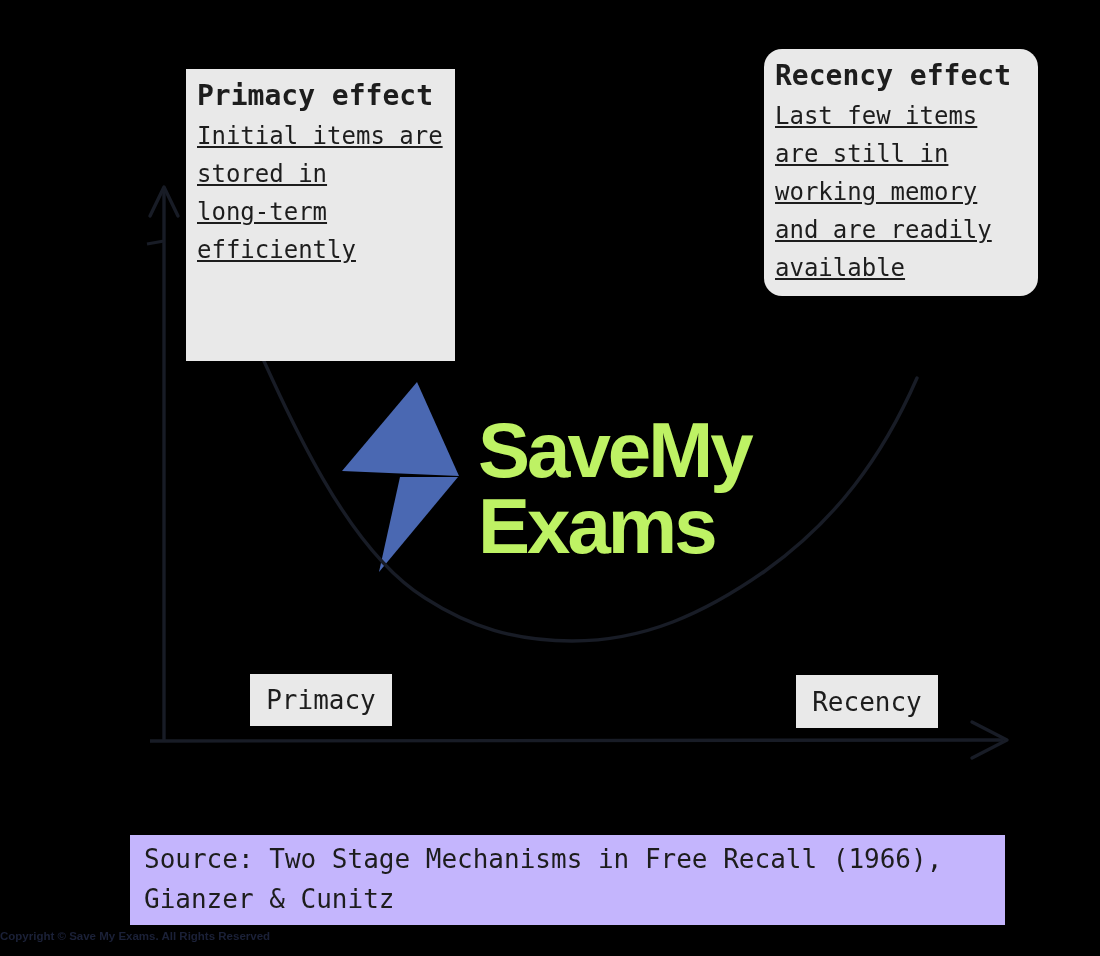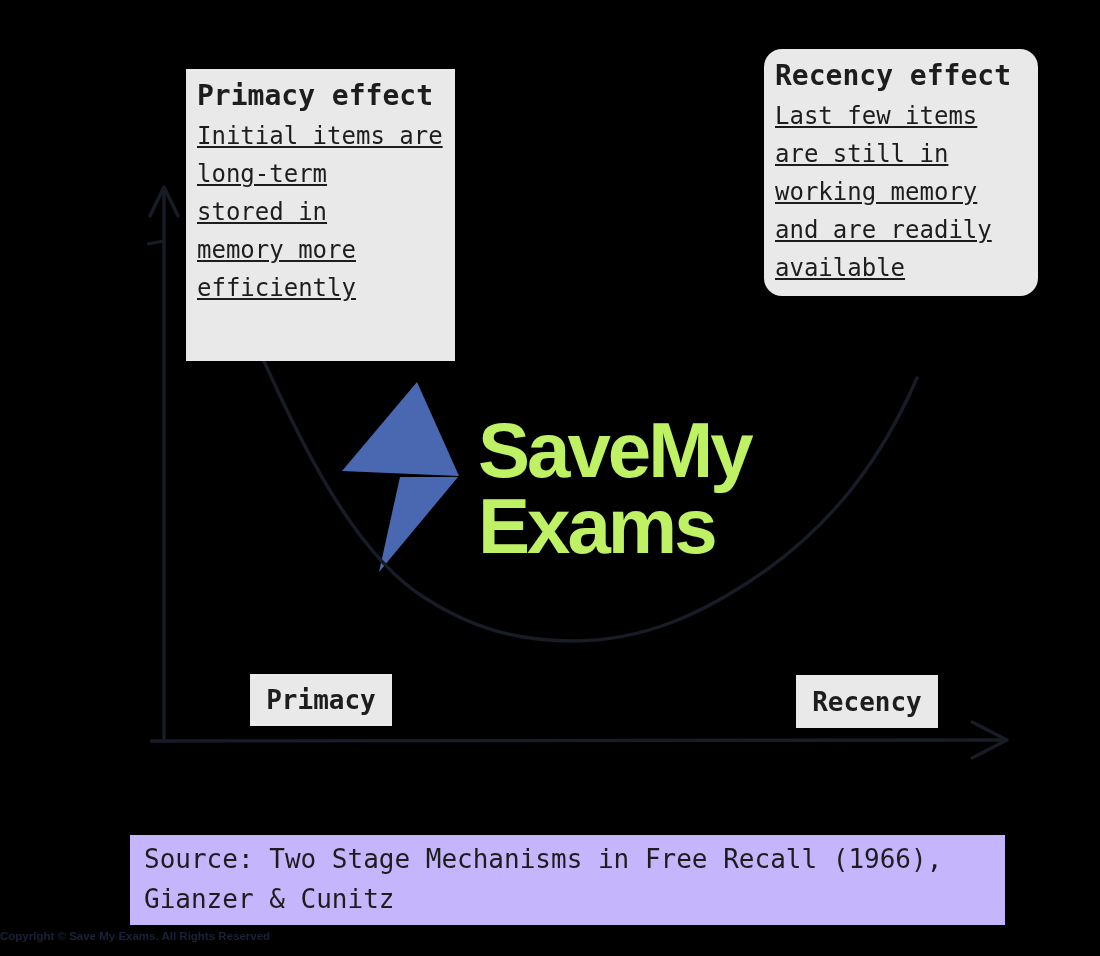--- a/index.html
+++ b/index.html
@@ -35,21 +35,20 @@
   }
   .axis-label-box {
     position: absolute;
     background: #e9e9e9;
     color: #1d1d1d;
     display: flex;
     align-items: center;
     justify-content: center;
     font-size: 26px;
     box-sizing: border-box;
-    font-weight: bold;
   }
   .source-box {
     position: absolute;
     left: 130px; top: 835px;
     width: 875px; height: 90px;
     background: #c4b5fd;
     color: #1d1d1d;
     padding: 4px 14px;
     box-sizing: border-box;
   }
@@ -104,23 +103,22 @@
     <path d="M 232 290
              C 290 420, 345 548, 425 598
              C 470 627, 515 641, 572 641
              C 645 641, 705 613, 765 571
              C 835 521, 882 458, 917 378" fill="none" stroke-width="3.4" stroke-linecap="round" stroke="#181c26"></path>
   </svg>
 
   <div class="note" style="left:186px; top:21px; width:269px; height:292px;margin-top:48px;">
     <div class="note-title">Primacy effect</div>
     <div class="note-line">Initial items are</div>
+    <div class="note-line">stored in</div>
     <div class="note-line">long-term</div>
-    <div class="note-line">stored in</div>
-    <div class="note-line">memory more</div>
     <div class="note-line">efficiently</div>
   </div>
 
   <div class="note" style="left:764px; top:49px; width:274px; height:247px;border-radius:18px;">
     <div class="note-title">Recency effect</div>
     <div class="note-line">Last few items</div>
     <div class="note-line">are still in</div>
     <div class="note-line">working memory</div>
     <div class="note-line">and are readily</div>
     <div class="note-line">available</div>

